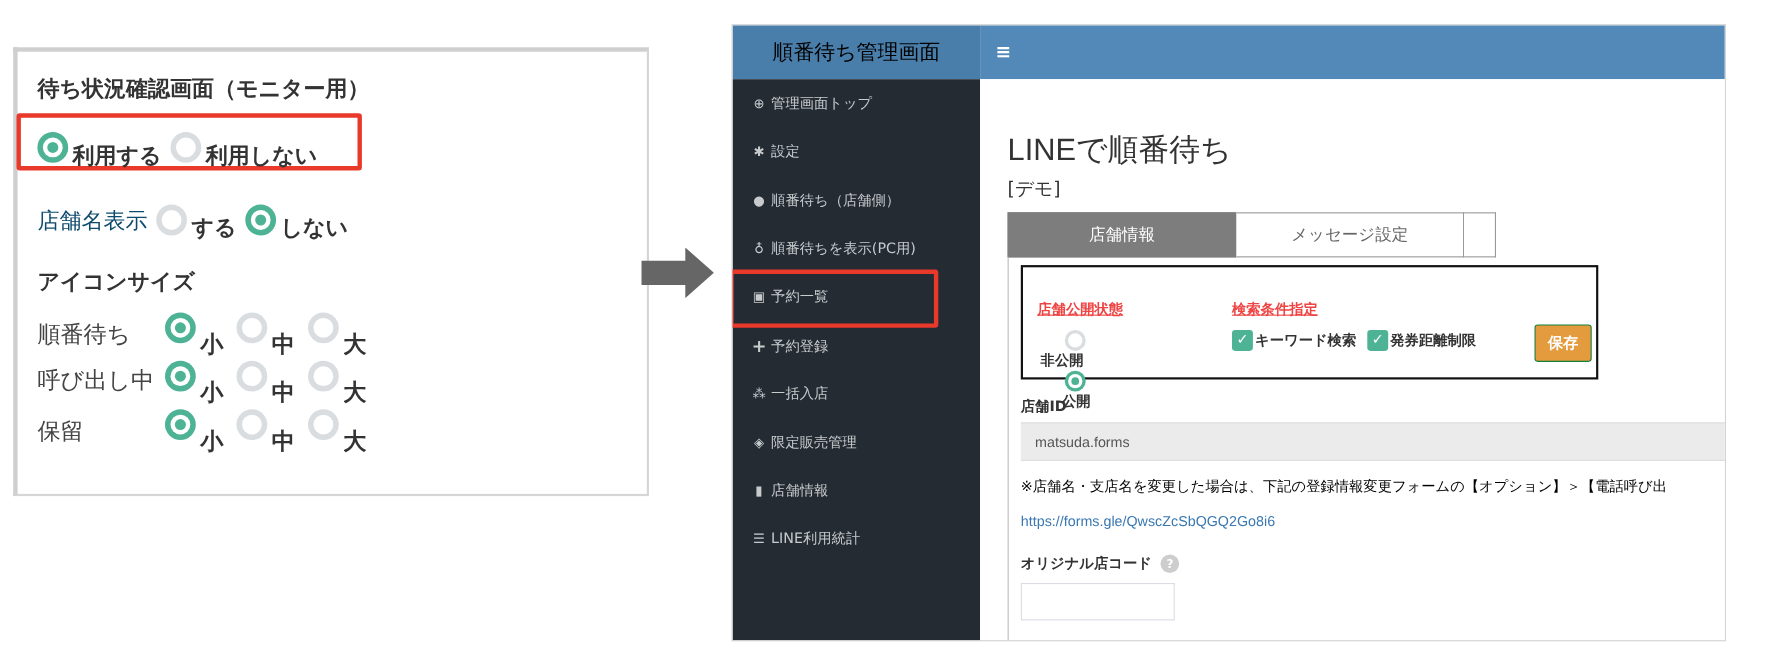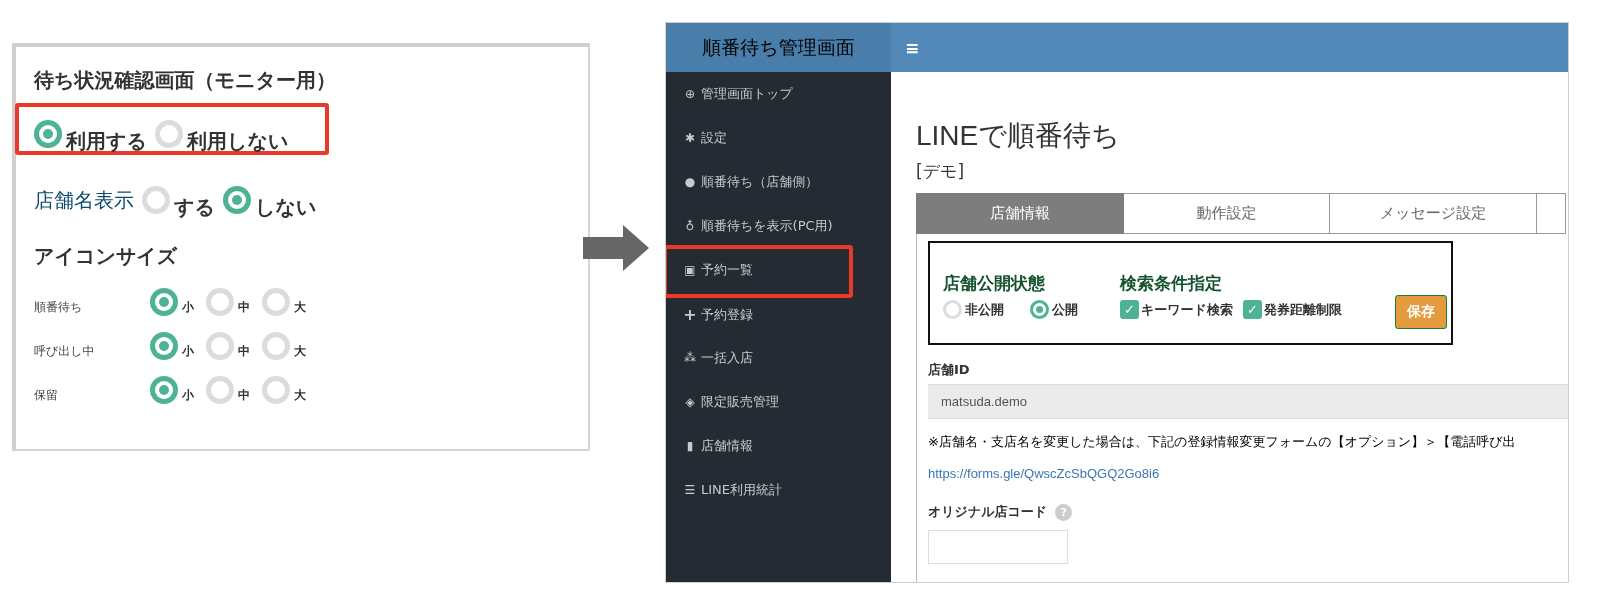--- a/index.html
+++ b/index.html
@@ -32,21 +32,21 @@
       background: #4eb394; z-index: 1;
     }
     .radio.off { background: #dadde0; }
     .radio.off::after {
       content: ""; position: absolute; left: 5px; top: 5px; width: 18px; height: 18px; border-radius: 50%;
       background: #fff;
     }
     .opt-label { font-weight: bold; margin-left: 4px; margin-right: 8px; color: #333; margin-top: 15px; }
     .plain-label { color: #0c4a6e; margin-right: 8px; }
     .lp-section { position: absolute; left: 18px; top: 196px; font-size: 20px; font-weight: bold; color: #333; text-align: right; }
-    .size-row { position: absolute; left: 18px; display: flex; align-items: flex-end; font-size: 12px; }
+    .size-row { position: absolute; left: 18px; display: flex; align-items: flex-start; font-size: 21px; }
     .size-row .rowlabel { width: 116px; color: #444; }
     .size-row .opt-label { margin-right: 12px; }
 
     
     .arrow { position: absolute; left: 583px; top: 225px; width: 66px; height: 46px; }
 
     
     .app {
       position: absolute; left: 665px; top: 22px; width: 904px; height: 561px;
       border: 1px solid #d0d0d0; overflow: hidden; background: #fff;
@@ -85,21 +85,21 @@
     .tab.active { background: #7d7d7d; color: #fff; border-color: #7d7d7d; }
     .tab-body {
       position: absolute; left: 25px; top: 162px; right: -2px; bottom: 0;
       border-left: 1px solid #bbb;
     }
 
     .settings-box {
       position: absolute; left: 11px; top: 7px; width: 525px; height: 104px;
       border: 2px solid #111; background: #fff;
     }
-    .sb-label { position: absolute; top: 29px; font-size: 17px; font-weight: bold; color: #14532d; }
+    .sb-label { position: absolute; top: 29px; font-size: 13px; font-weight: bold; color: #ef4444; text-decoration: underline; }
     .sb-row { position: absolute; top: 57px; display: flex; align-items: center; font-size: 13px; font-weight: bold; color: #333; }
     .radio.sm { width: 19px; height: 19px; }
     .radio.sm::after { left: 3px; top: 3px; width: 13px; height: 13px; }
     .radio.sm.on::before { left: 6px; top: 6px; width: 7px; height: 7px; }
     .check {
       width: 19px; height: 19px; border-radius: 3px; background: #4eb394; color: #fff; display: inline-flex;
       align-items: center; justify-content: center; font-size: 13px; font-weight: bold; margin-right: 2px;
     }
     .save-btn {
       position: absolute; left: 465px; top: 52px; width: 52px; height: 34px; border-radius: 3px;
@@ -226,46 +226,45 @@
       <span>LINE利用統計</span>
     </div>
   </div>
 
   <div class="main">
     <div class="page-title">LINEで順番待ち</div>
     <div class="page-sub">[デモ]</div>
 
     <div class="tabs">
       <div class="tab active" style="width:208px;">店舗情報</div>
-      <div class="tab" style="width:206px;">動作設定</div>
       <div class="tab" style="width:207px;">メッセージ設定</div>
       <div class="tab" style="width:29px;"></div>
     </div>
 
     <div class="tab-body">
       <div class="settings-box">
         <div class="sb-label" style="left:13px;">店舗公開状態</div>
         <div class="sb-label" style="left:190px;">検索条件指定</div>
-        <div class="sb-row" style="left:13px;">
+        <div class="sb-row" style="left:13px;flex-direction:column;">
           <span class="radio off sm"></span>
           <span style="margin-left:3px; margin-right:26px;">非公開</span>
           <span class="radio on sm"></span>
           <span style="margin-left:3px;">公開</span>
         </div>
         <div class="sb-row" style="left:190px;">
           <span class="check">✓</span>
           <span style="margin-right:10px;">キーワード検索</span>
           <span class="check">✓</span>
           <span>発券距離制限</span>
         </div>
         <div class="save-btn">保存</div>
       </div>
 
       <div class="field-label" style="top:127px;">店舗ID</div>
-      <div class="readonly-input">matsuda.demo</div>
+      <div class="readonly-input">matsuda.forms</div>
       <div class="warn">※店舗名・支店名を変更した場合は、下記の登録情報変更フォームの【オプション】＞【電話呼び出</div>
       <div class="link">https://forms.gle/QwscZcSbQGQ2Go8i6</div>
       <div class="field-label" style="top:269px; display:flex; align-items:center;">
         <span>オリジナル店コード</span>
         <span class="help-icon">?</span>
       </div>
       <div class="text-input"></div>
     </div>
   </div>
 </div>

